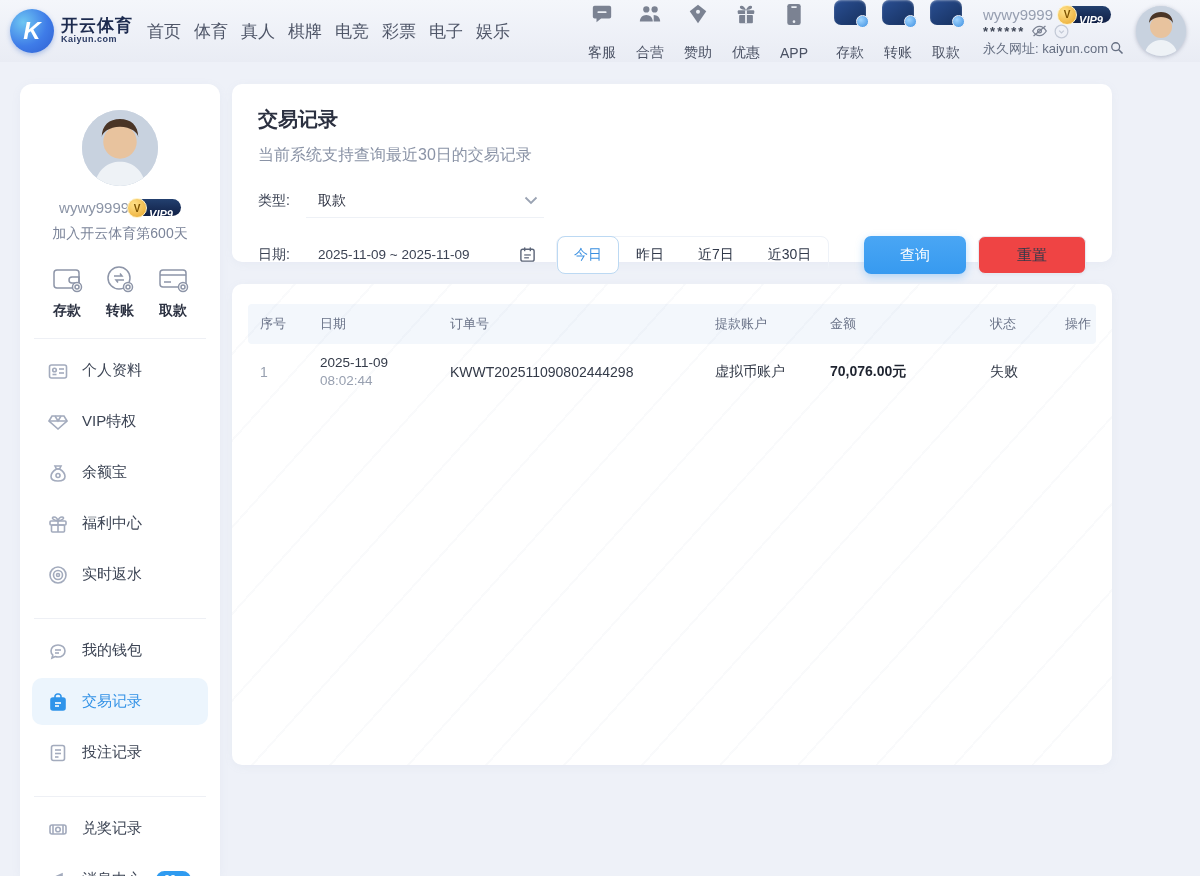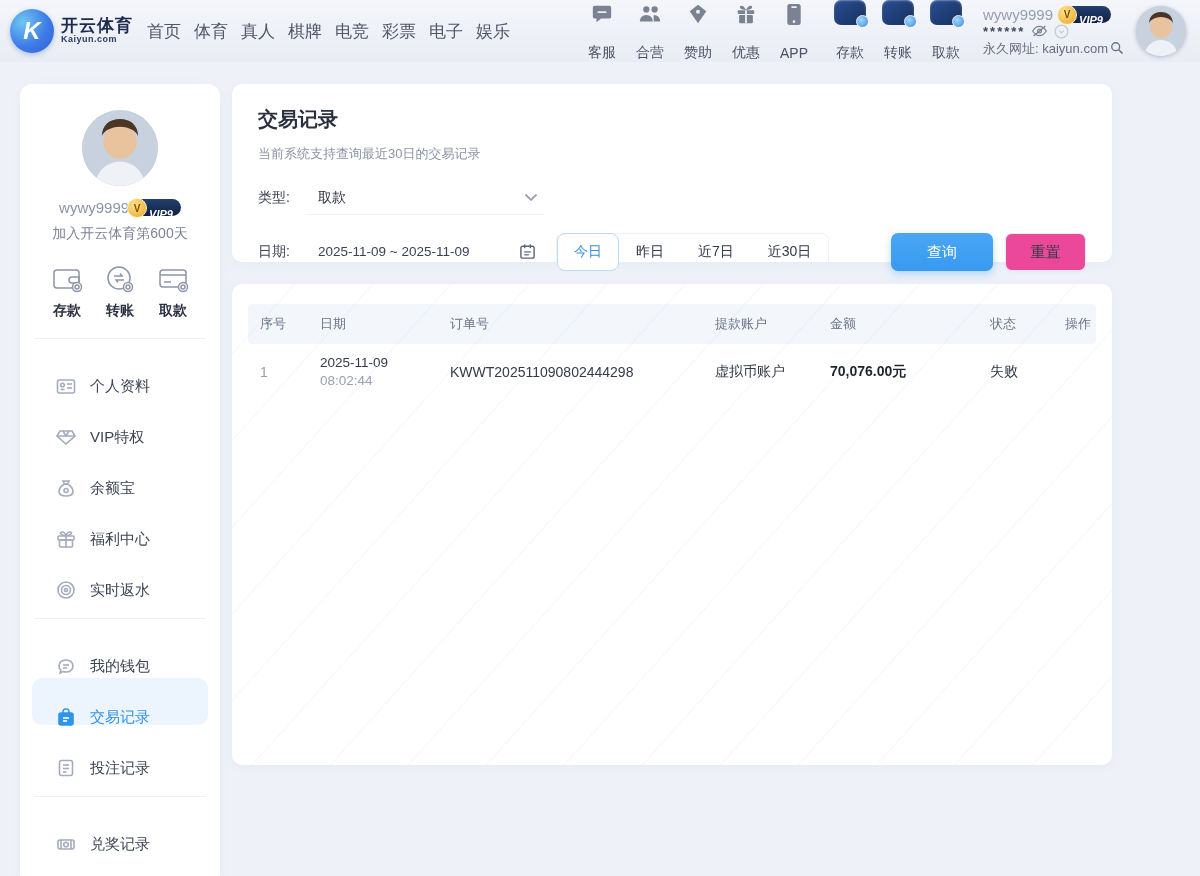--- a/index.html
+++ b/index.html
@@ -93,21 +93,21 @@
   .side-joined { text-align:center; font-size:14px; color:#7b8499; margin-top:9px; }
 
   .quick-actions { display:flex; justify-content:space-between; padding:0 30px; margin-top:20px; }
   .qa { display:flex; flex-direction:column; align-items:center; gap:7px; cursor:pointer; }
   .qa .lbl { font-size:14px; color:#2c3242; font-weight:600; }
   .qa svg { stroke:#8d95a8; fill:none; stroke-width:1.5; }
 
   .side-divider { height:1px; background:#eef0f5; margin:18px 14px 6px; }
 
   .menu-item {
-    display:flex; align-items:flex-end; height:51px; padding-left:36px; cursor:pointer;
+    display:flex; align-items:center; height:51px; padding-left:28px; cursor:pointer;
     font-size:15px; color:#3c4454; position:relative;
   }
   .menu-item .mi-icon { width:20px; height:20px; margin-right:14px; display:flex;
     align-items:center; justify-content:center; }
   .menu-item svg { stroke:#a3abbd; fill:none; stroke-width:1.6; }
   .menu-item.active { color:#3392e6; }
   .menu-item.active::before {
     content:""; position:absolute; left:12px; right:12px; top:2px; bottom:2px;
     background:#ecf5fd; border-radius:10px; z-index:0;
   }
@@ -125,21 +125,21 @@
   }
   .filter-card { left:232px; top:84px; width:880px; height:178px; padding:22px 26px 0; }
   .table-card  { left:232px; top:284px; width:880px; height:481px; overflow:hidden; }
   .table-card::after { 
     content:""; position:absolute; inset:0; pointer-events:none;
     background:repeating-linear-gradient(-48deg,
       rgba(148,163,190,.05) 0 2px, transparent 2px 58px);
   }
 
   .page-title { font-size:20px; font-weight:800; color:#2b3040; }
-  .page-subtitle { font-size:13px; color:#8a93a6; margin-top:12px; }
+  .page-subtitle { font-size:16px; color:#8a93a6; margin-top:12px; }
 
   .filter-row { display:flex; align-items:center; margin-top:18px; }
   .f-label { font-size:14px; color:#3c4354; width:48px; flex-shrink:0; }
 
   .type-select {
     width:238px; height:34px; display:flex; align-items:center; justify-content:space-between;
     border-bottom:1px solid #eef1f6; cursor:pointer; padding:0 6px 0 12px;
     font-size:14px; color:#2b3040;
   }
   .date-input {
@@ -156,22 +156,22 @@
   .range-btn.active { color:#3a8fe0; border-color:#bcd9f3; background:#fff; }
 
   .filter-actions { margin-left:auto; display:flex; gap:12px; }
   .btn-primary {
     width:102px; height:38px; border:none; border-radius:7px; cursor:pointer;
     background:linear-gradient(180deg,#4aa6f4,#379af0); color:#fff; font-size:15px;
     box-shadow:0 3px 8px rgba(58,154,240,.35);
     font-family:inherit;
   }
   .btn-plain {
-    width:81px; height:38px; border:1px solid #e6eaf1; border-radius:7px; cursor:pointer;
-    background:#ec4899; color:#333a4a; font-size:15px; font-family:inherit;
+    width:108px; height:38px; border:1px solid #e6eaf1; border-radius:7px; cursor:pointer;
+    background:#ef4444; color:#333a4a; font-size:15px; font-family:inherit;
     box-shadow:0 1px 3px rgba(150,160,190,.12);
   }
 
   
   .thead {
     margin:20px 16px 0; height:40px; background:#f3f7fc; border-radius:4px;
     display:grid; grid-template-columns:60px 130px 265px 115px 160px 75px 1fr;
     align-items:center; font-size:13px; color:#6a7388; padding:0 2px 0 12px;
   }
   .trow {

